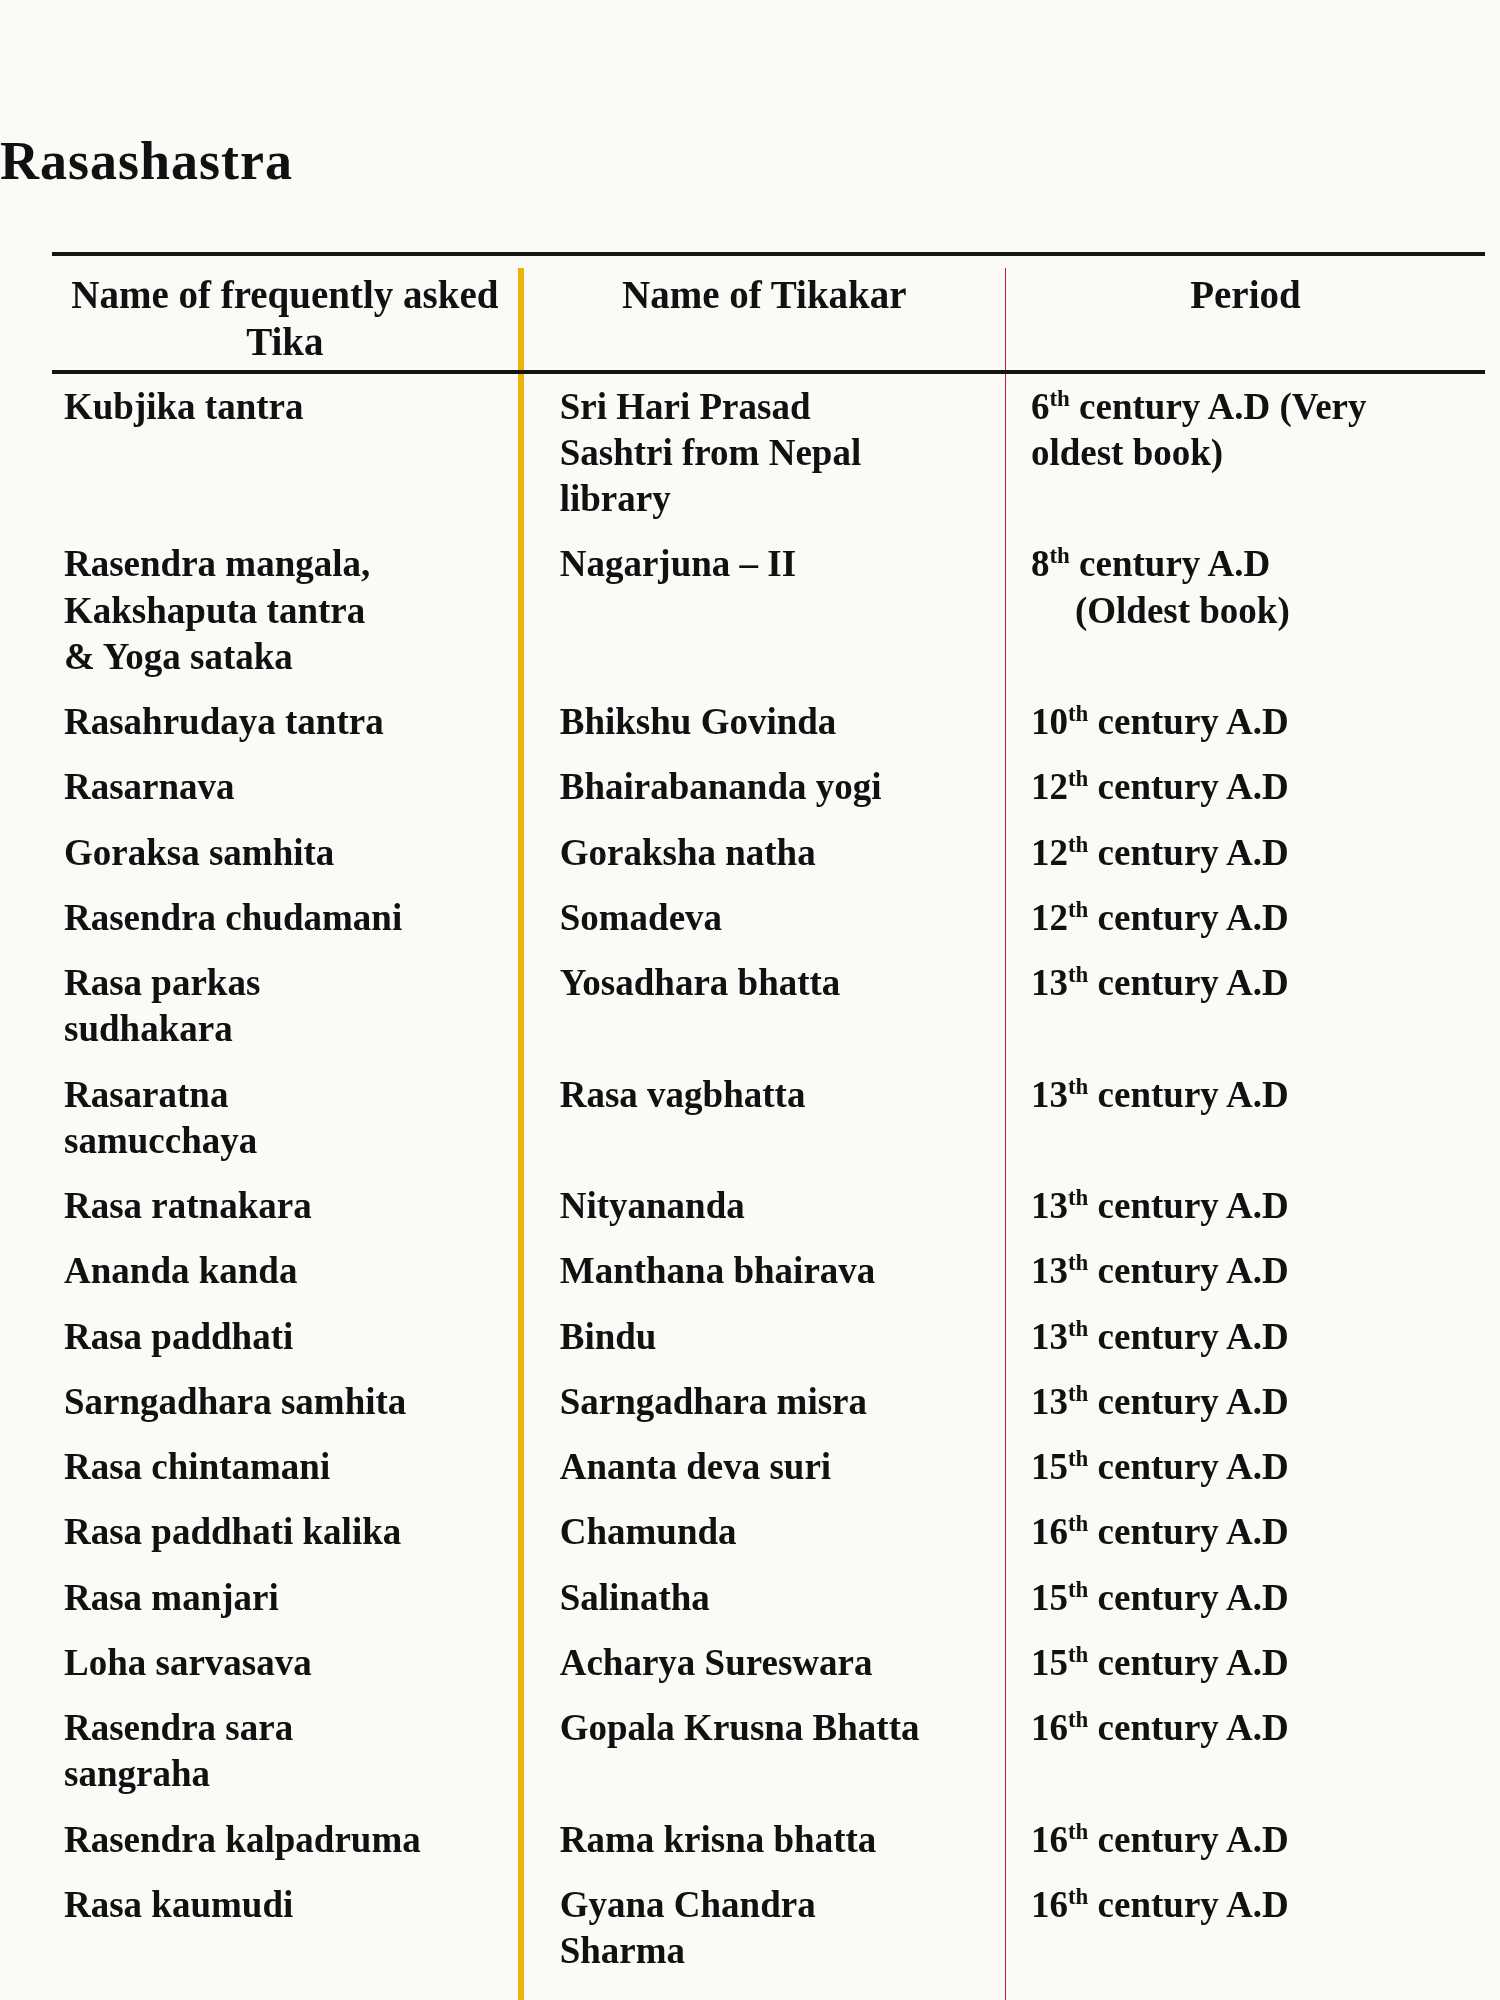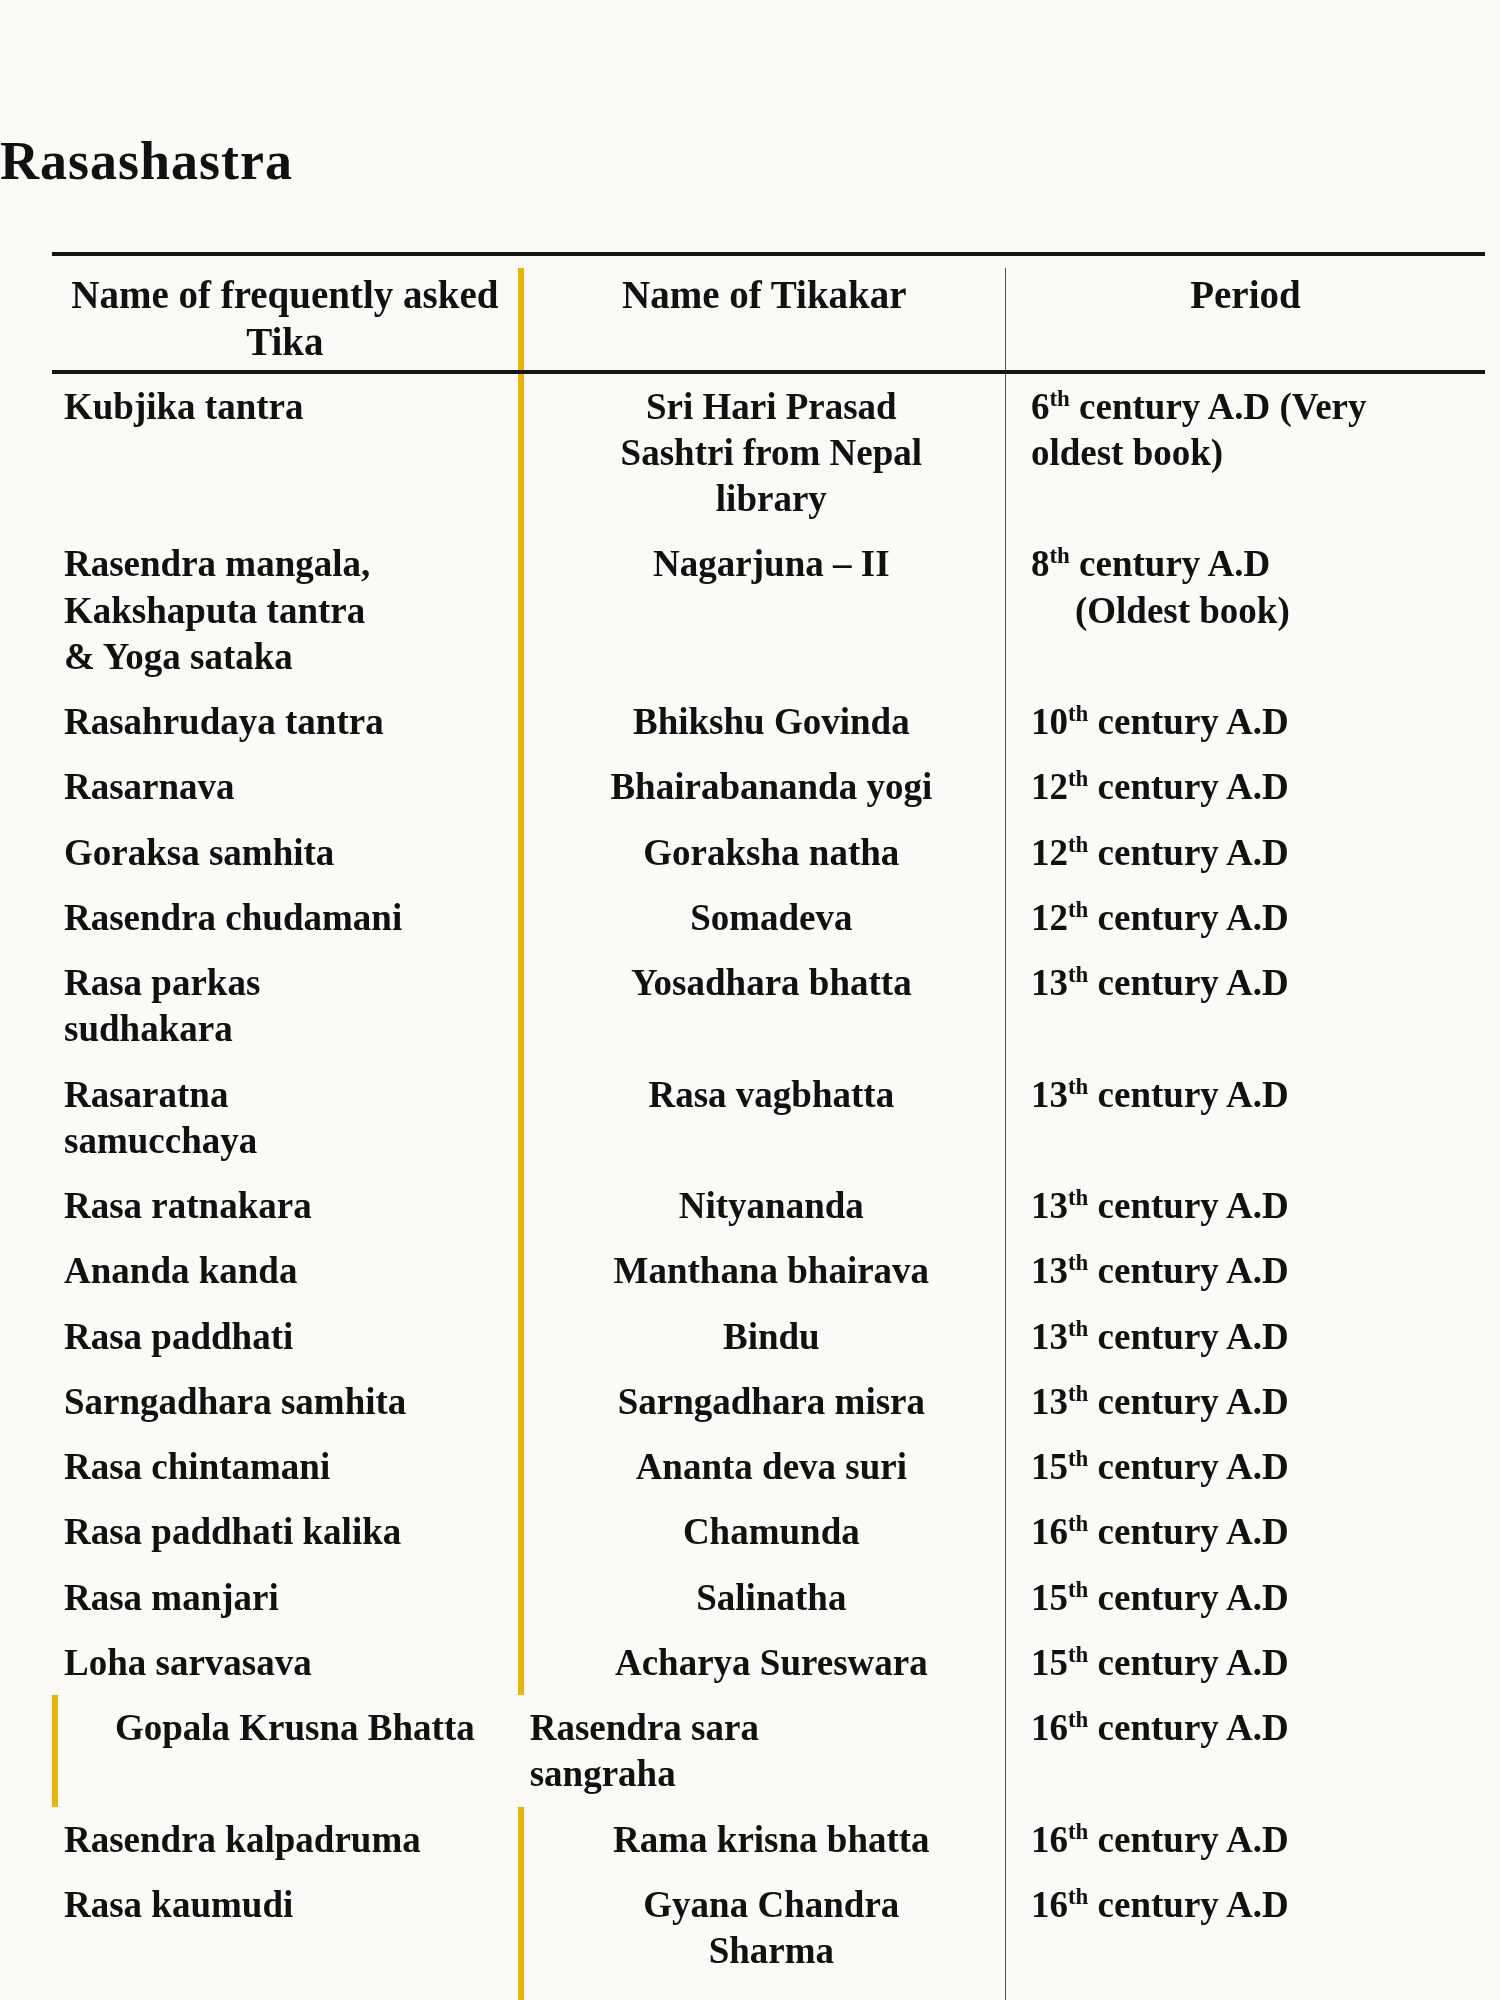--- a/index.html
+++ b/index.html
@@ -54,21 +54,21 @@
   .tbody .trow {
     padding: 0;
   }
   .cell {
     font-size: 37px;
     font-weight: bold;
     line-height: 1.25;
     padding: 10px 8px 9px 12px;
     white-space: pre-line;
   }
-  .cell.tikakar { padding-left: 22px; text-align: center; }
+  .cell.tikakar { padding-left: 36px; }
   .cell.period  { padding-left: 25px; }
   .cell sup {
     font-size: 62%;
     font-weight: bold;
     vertical-align: super;
     line-height: 0;
   }
   .period .note {
     display: block;
     padding-left: 44px;
@@ -168,23 +168,23 @@
           <div class="cell tika">Rasa manjari</div>
           <div class="cell tikakar">Salinatha</div>
           <div class="cell period"><span>15</span><sup>th</sup><span> century A.D</span></div>
         </div>
         <div class="trow">
           <div class="cell tika">Loha sarvasava</div>
           <div class="cell tikakar">Acharya Sureswara</div>
           <div class="cell period"><span>15</span><sup>th</sup><span> century A.D</span></div>
         </div>
         <div class="trow">
-          <div class="cell tikakar">Gopala Krusna Bhatta</div>
           <div class="cell tika">Rasendra sara
 sangraha</div>
+          <div class="cell tikakar">Gopala Krusna Bhatta</div>
           <div class="cell period"><span>16</span><sup>th</sup><span> century A.D</span></div>
         </div>
         <div class="trow">
           <div class="cell tika">Rasendra kalpadruma</div>
           <div class="cell tikakar">Rama krisna bhatta</div>
           <div class="cell period"><span>16</span><sup>th</sup><span> century A.D</span></div>
         </div>
         <div class="trow">
           <div class="cell tika">Rasa kaumudi</div>
           <div class="cell tikakar">Gyana Chandra

